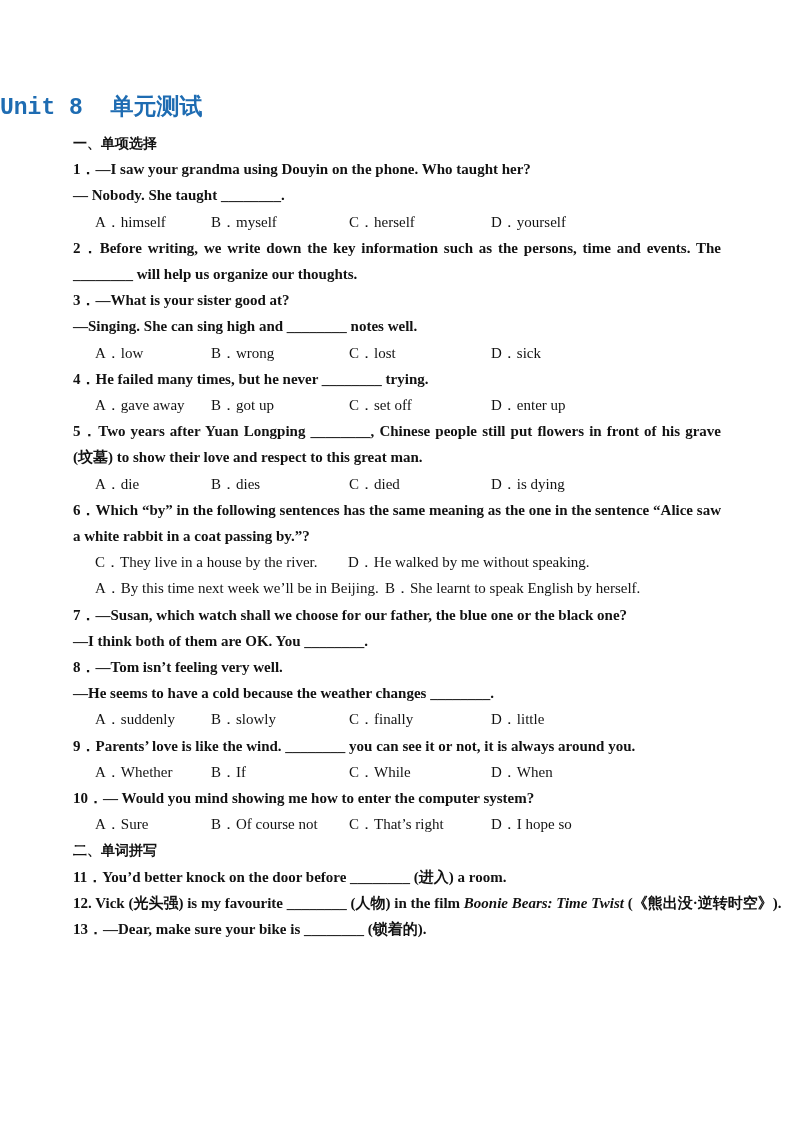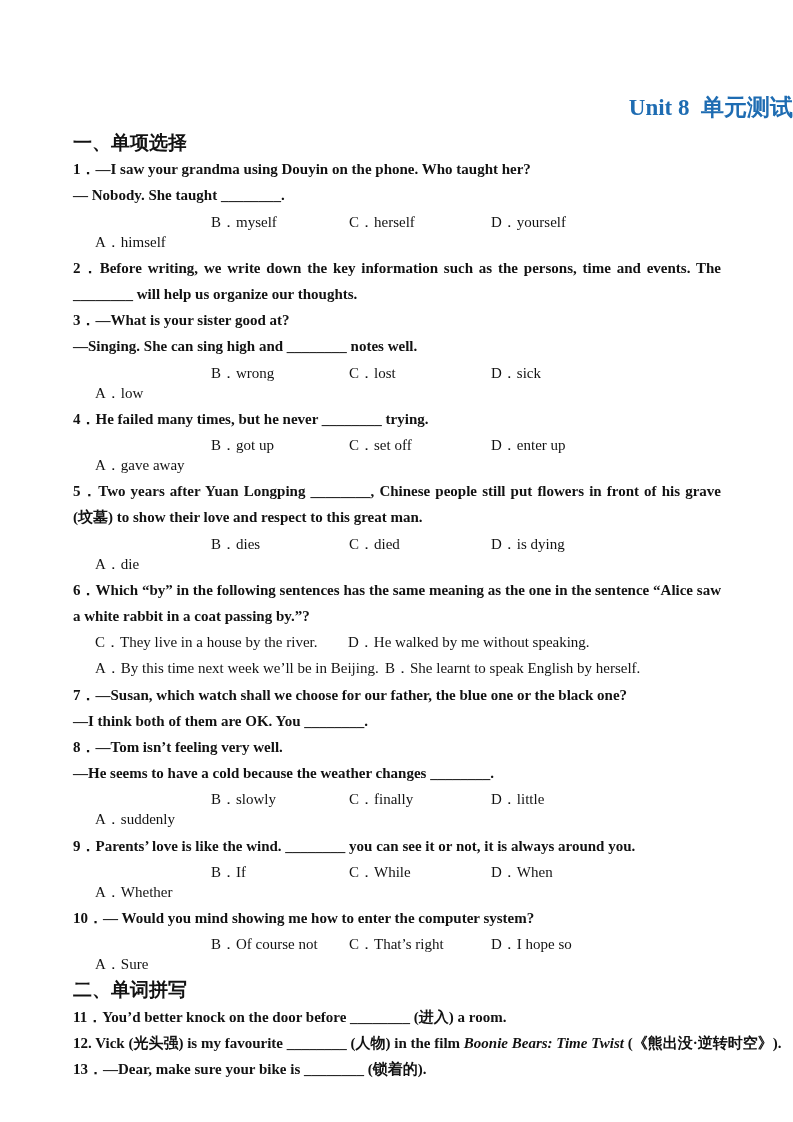--- a/index.html
+++ b/index.html
@@ -6,55 +6,55 @@
   .page{
     position:relative;
     width:793px;height:1122px;
     background:#ffffff;
     overflow:hidden;
     font-family:"Liberation Serif","DejaVu Serif",serif;
     color:#121212;
   }
   .title{
     margin:93px 0 7px 0;
-    text-align:right;
+    text-align:left;
     font-size:23px;
     font-weight:bold;
     line-height:30px;
-    font-family:Liberation Serif, serif;
+    font-family:Liberation Mono, monospace;
   }
   .doc-body{
     position:absolute;
     left:73px;top:130px;
     width:648px;
   }
   .sec-heading{
     font-family:"Liberation Sans","DejaVu Sans",sans-serif;
     font-weight:bold;
-    font-size:19px;
+    font-size:14px;
     line-height:26.2px;
     white-space:nowrap;
   }
   .para{
     font-size:15px;
     line-height:26.2px;
     margin:0;
     font-weight:bold;
   }
   .para.one{white-space:nowrap;}
   .para.j{text-align:justify;}
   .it{font-style:italic;}
   .opts{
     font-size:15px;
     line-height:26.2px;
     padding-left:22px;
     white-space:nowrap;
   }
   .opt{display:inline-block;vertical-align:top;}
-  .cols4 .opt:nth-child(1){width:116px;margin-top:20px;}
+  .cols4 .opt:nth-child(1){width:116px;}
   .cols4 .opt:nth-child(2){width:138px;}
   .cols4 .opt:nth-child(3){width:142px;}
   .cols4 .opt:nth-child(4){width:auto;}
 </style>
 </head>
 <body>
 
 <div class="page">
   <h1 class="title" style="color: rgb(30, 108, 178);">Unit 8&nbsp; 单元测试</h1>
   <div class="doc-body" id="doc-body">

